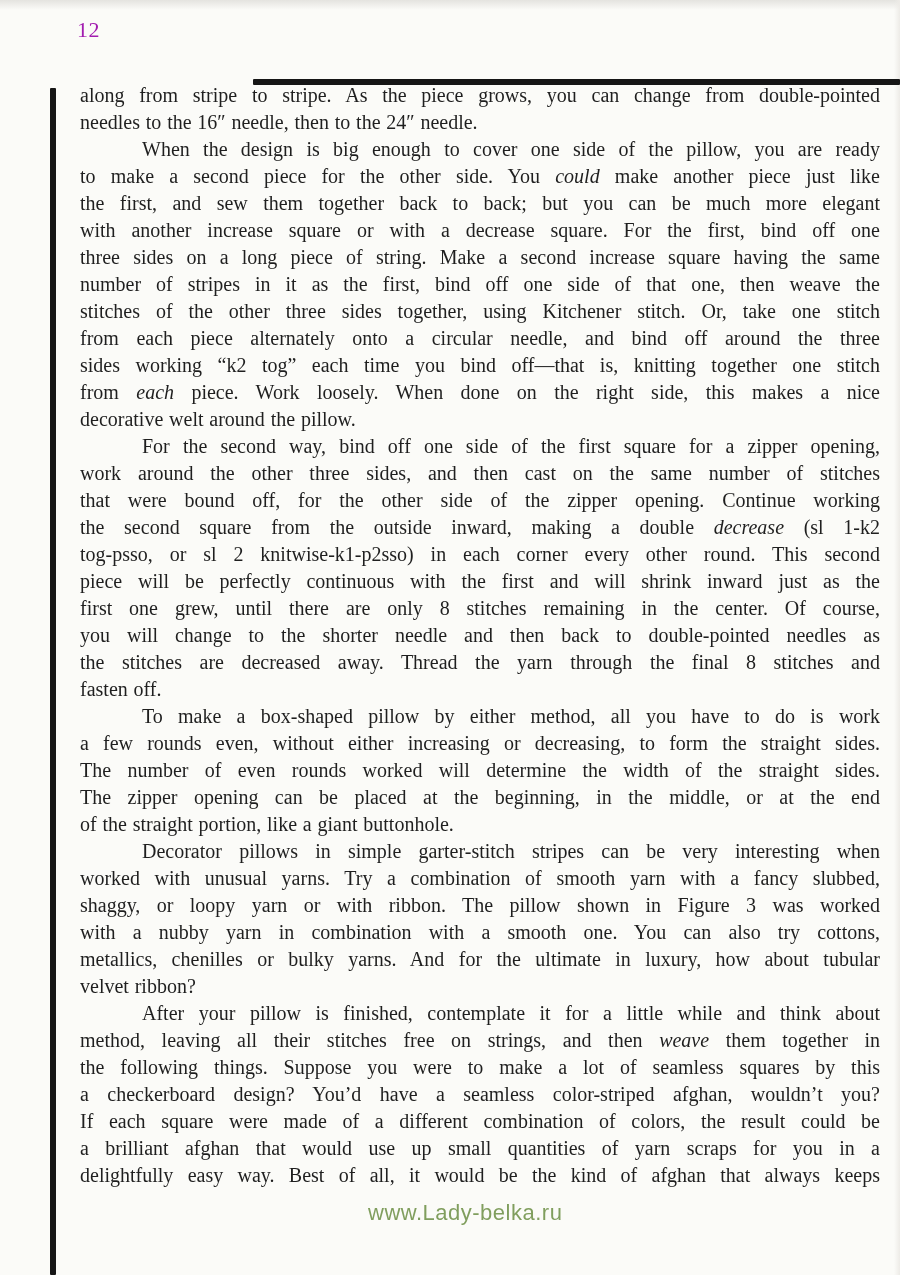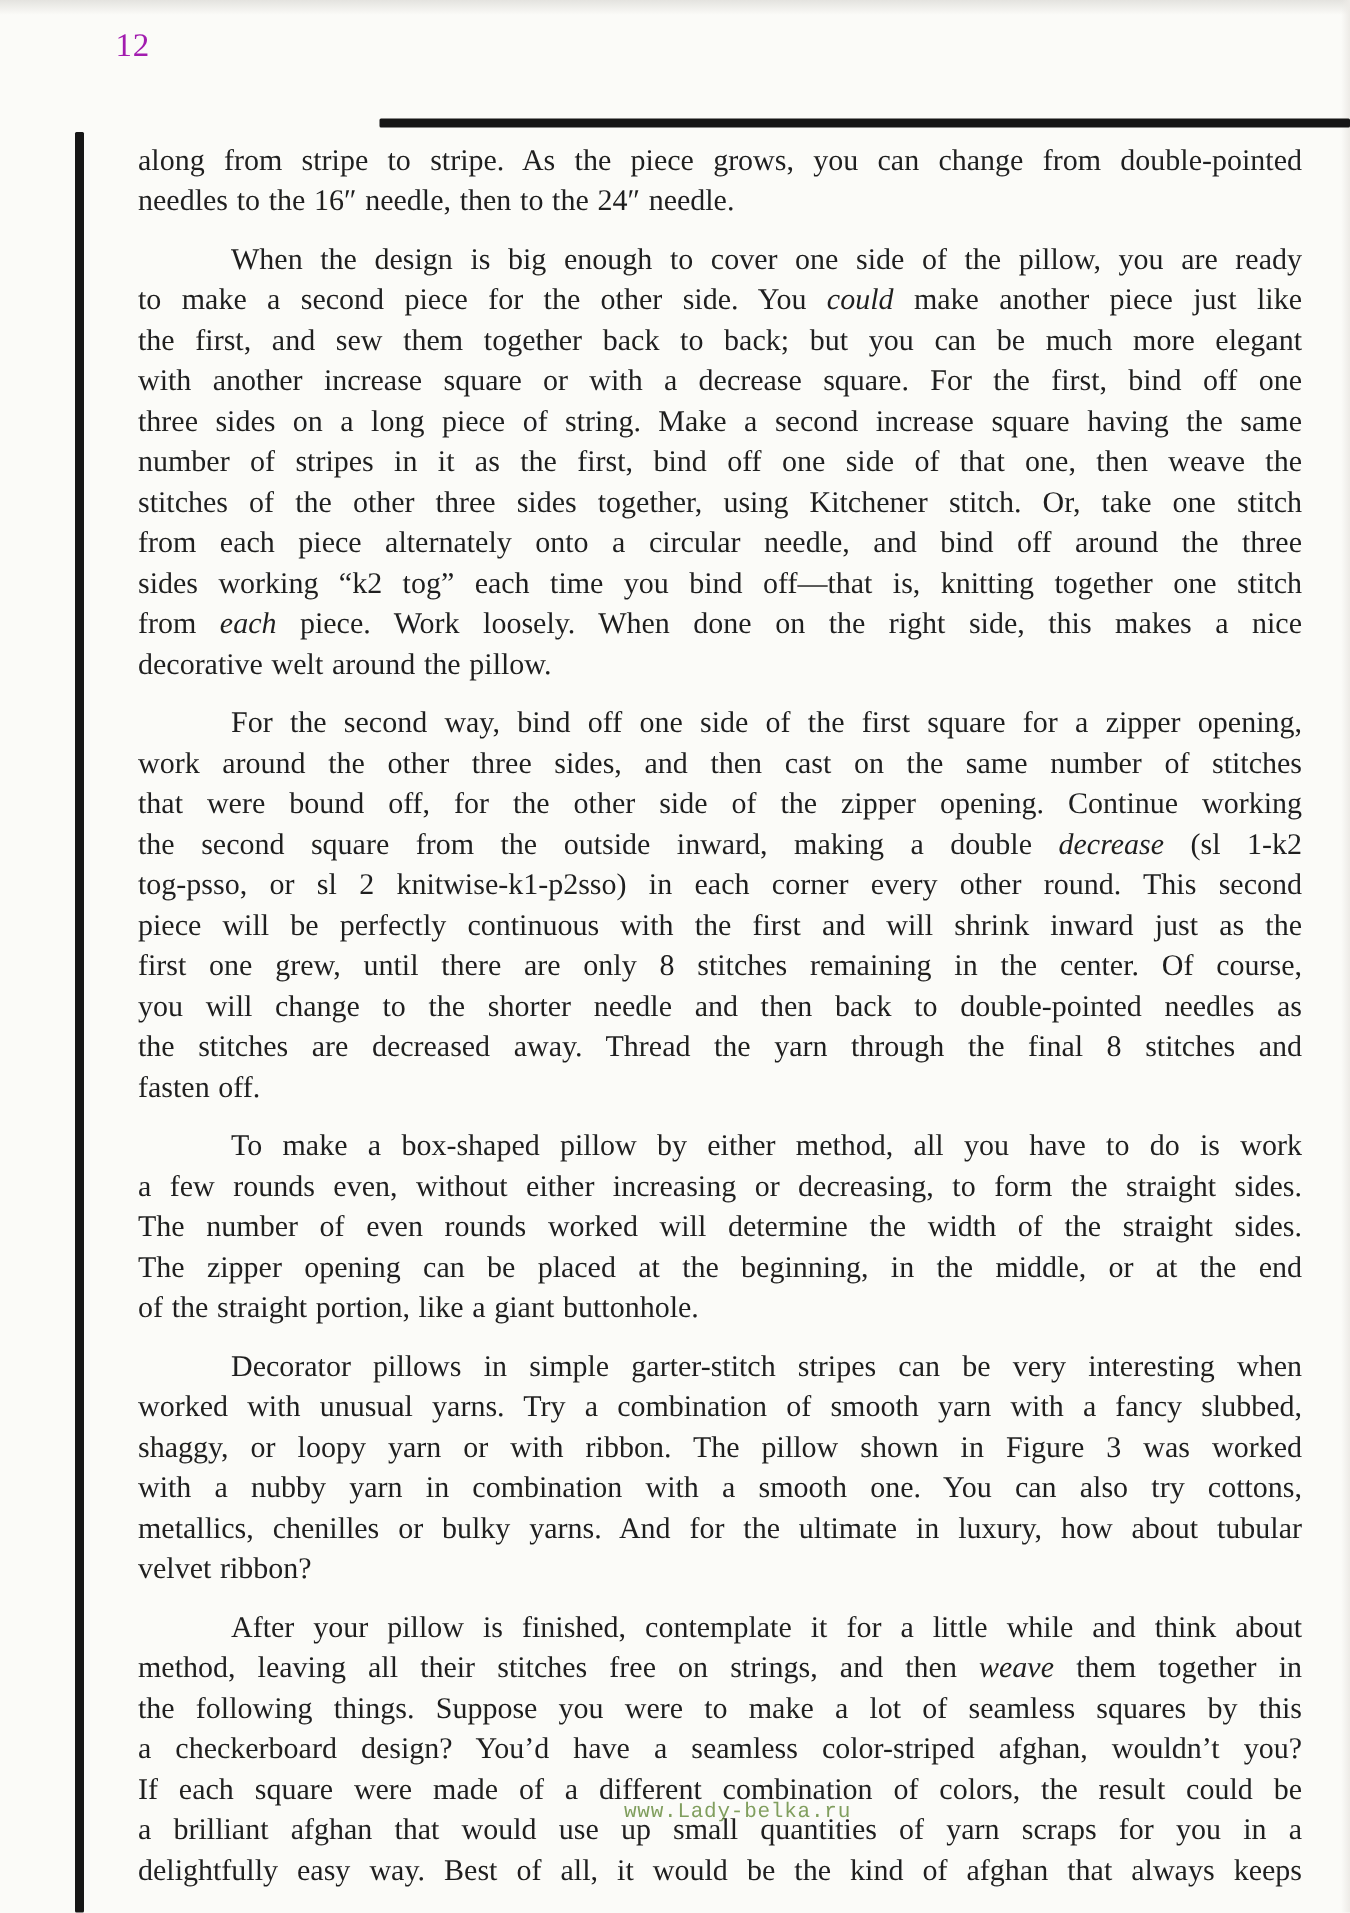--- a/index.html
+++ b/index.html
@@ -30,37 +30,36 @@
     background: #161616; border-radius: 1px;
   }
   .page-number {
     position: absolute; left: 77px; top: 17px;
     font-size: 22px; color: #a21caf; letter-spacing: 0.5px;
   }
   .text-block {
     position: absolute; left: 80px; top: 82px; width: 800px;
     font-size: 20px; line-height: 27px; color: #1f1f1f;
   }
-  .para { margin: 12px; padding: 0; }
+  .para { margin: 0; padding: 0; }
   .line {
     height: 27px;
     text-align: justify;
     text-align-last: justify;
     word-spacing: 0.04em;
   }
   .line.indent { text-indent: 62px; }
   .line.final { text-align-last: left; }
   .line i { font-style: italic; }
   .watermark {
     position: absolute; left: 368px; top: 1200px;
-    font-family: Liberation Mono, monospace;
-    font-size: 14px; letter-spacing: 0.5px;
+    font-family: Liberation Sans, sans-serif;
+    font-size: 22px; letter-spacing: 0.5px;
     color: rgba(93, 132, 50, 0.78);
     white-space: nowrap;
-    margin-left: 48px;
   }
 </style>
 </head>
 <body>
 
 <div class="top-shade"></div>
 <div class="right-shade"></div>
 
 <div class="scan-bar-top"></div>
 <div class="scan-bar-left"></div>

